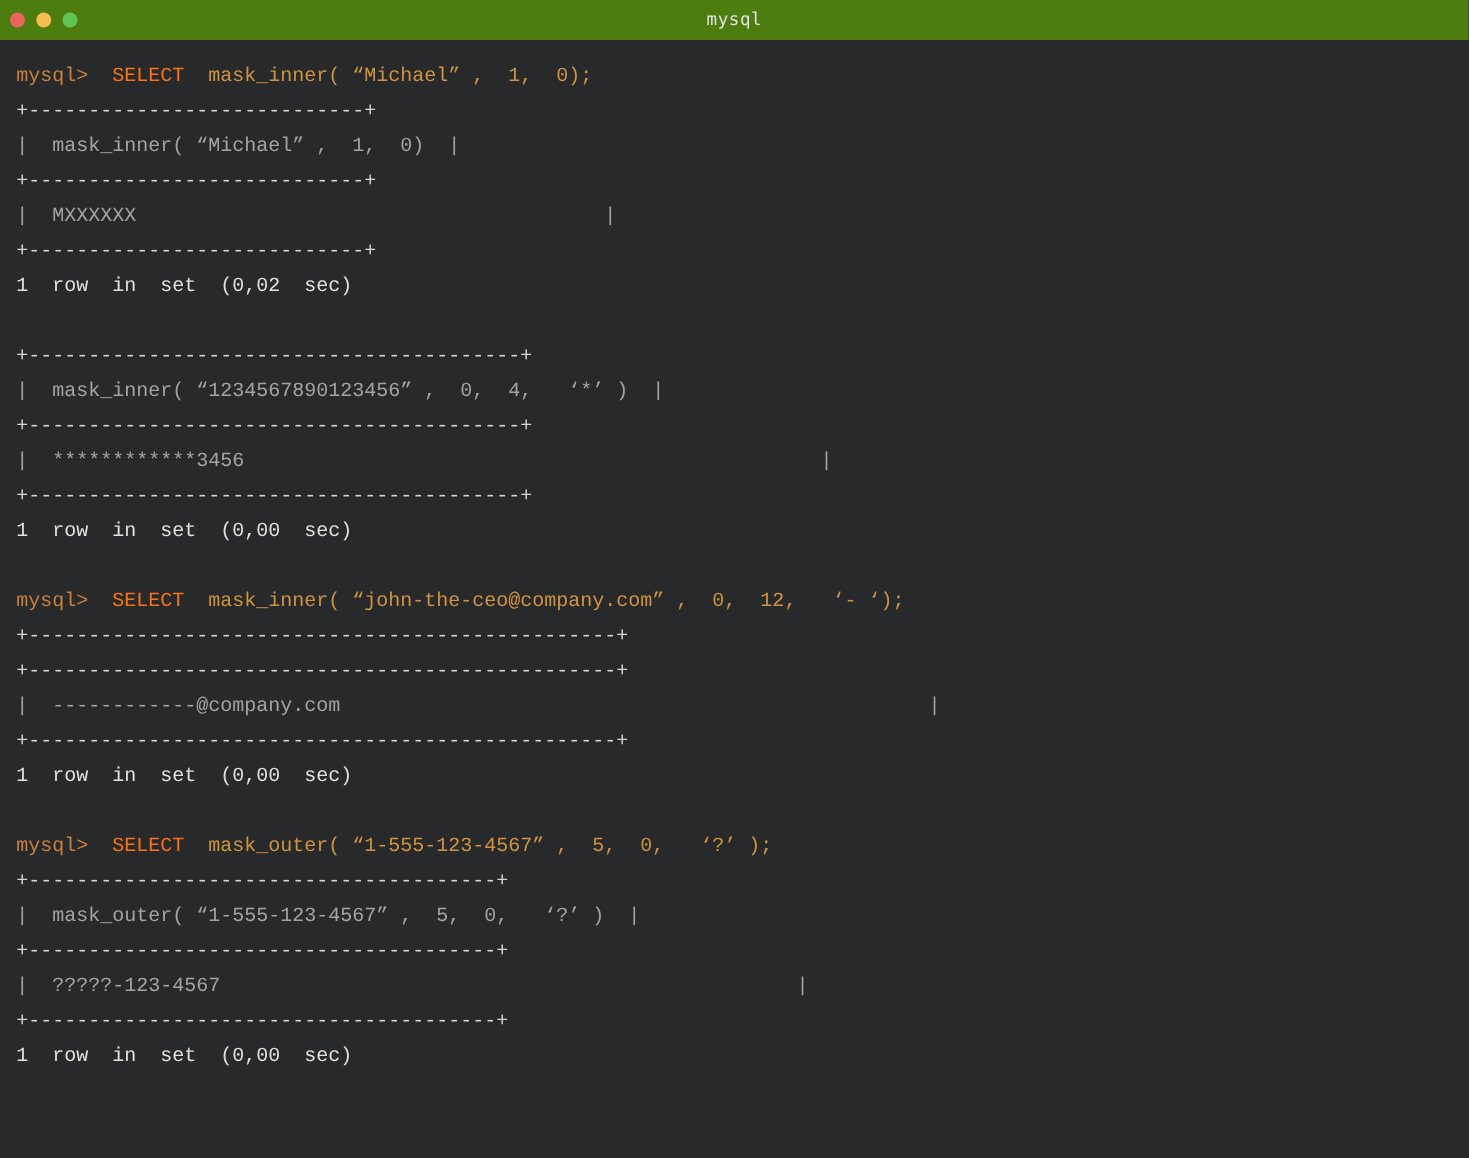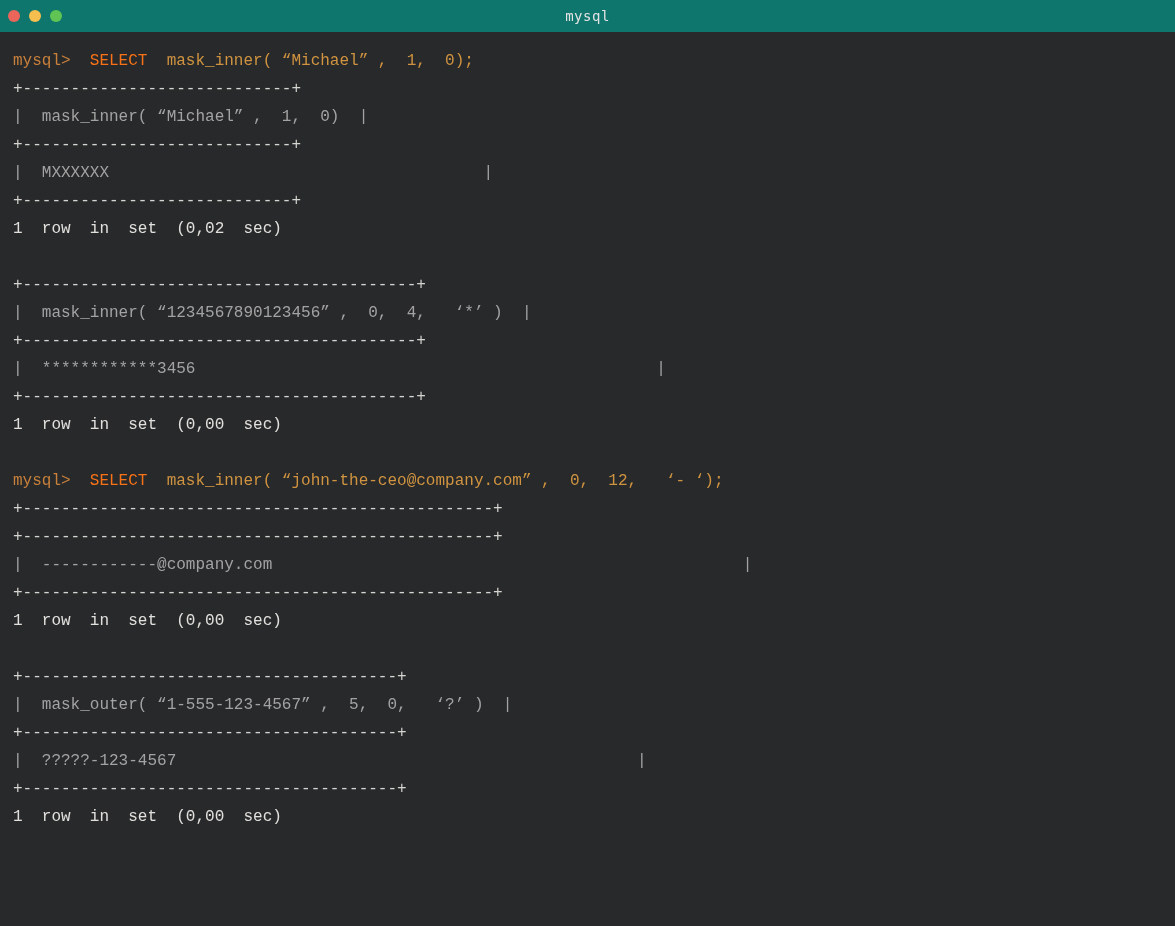--- a/index.html
+++ b/index.html
@@ -16,21 +16,21 @@
     width: 100%;
     height: 100%;
     background: #28292b;
     display: flex;
     flex-direction: column;
   }
   
   .titlebar {
     height: 32px;
     flex: 0 0 32px;
-    background: #0f766e;
+    background: #4d7c0f;
     position: relative;
     display: flex;
     align-items: center;
     justify-content: center;
   }
   .titlebar .title {
     color: #e3e3e3;
     font-family: "DejaVu Sans Mono", monospace;
     font-size: 14px;
     letter-spacing: 0.5px;
@@ -111,20 +111,21 @@
     <section class="block">
       <div class="line"><span class="prompt">mysql&gt;</span><span class="kw">  SELECT</span><span class="cmd">  mask_inner( “john-the-ceo@company.com” ,  0,  12,   ‘- ‘);</span></div>
       <div class="line border">+-------------------------------------------------+</div>
       <div class="line border">+-------------------------------------------------+</div>
       <div class="line cell">|  ------------@company.com                                                 |</div>
       <div class="line border">+-------------------------------------------------+</div>
       <div class="line status">1  row  in  set  (0,00  sec)</div>
     </section>
 
     <section class="block">
+      <div class="line"><span class="prompt">mysql&gt;</span><span class="kw">  SELECT</span><span class="cmd">  mask_outer( “1-555-123-4567” ,  5,  0,   ‘?’ );</span></div>
       <div class="line border">+---------------------------------------+</div>
       <div class="line cell">|  mask_outer( “1-555-123-4567” ,  5,  0,   ‘?’ )  |</div>
       <div class="line border">+---------------------------------------+</div>
       <div class="line cell">|  ?????-123-4567                                                |</div>
       <div class="line border">+---------------------------------------+</div>
       <div class="line status">1  row  in  set  (0,00  sec)</div>
     </section>
 
   </div>
 </div>

